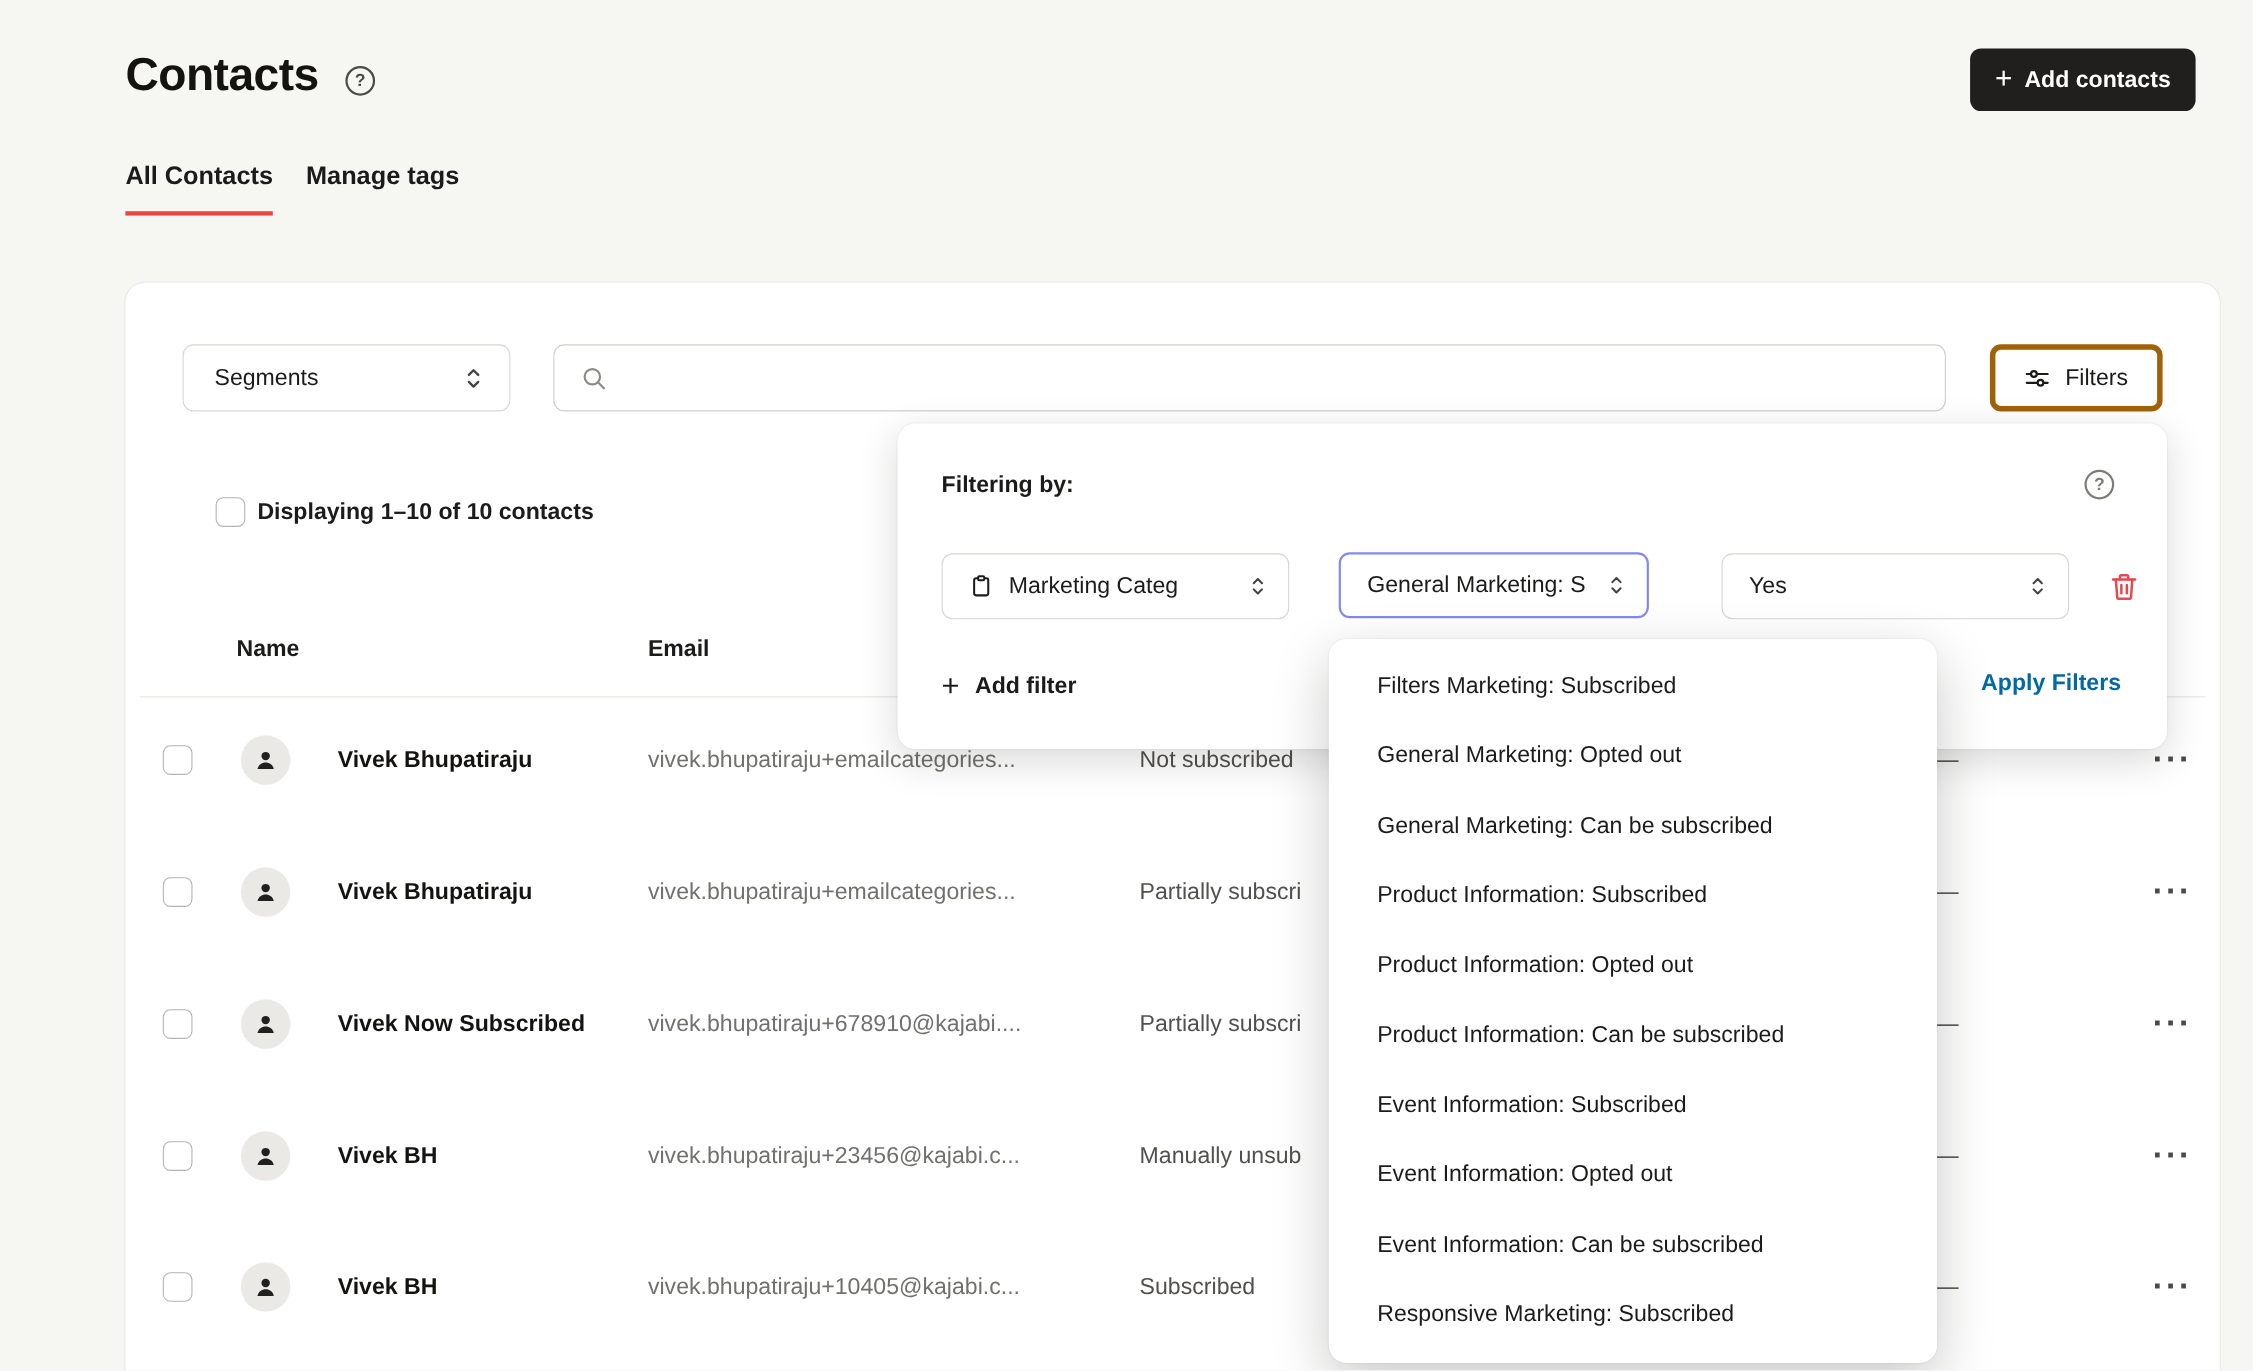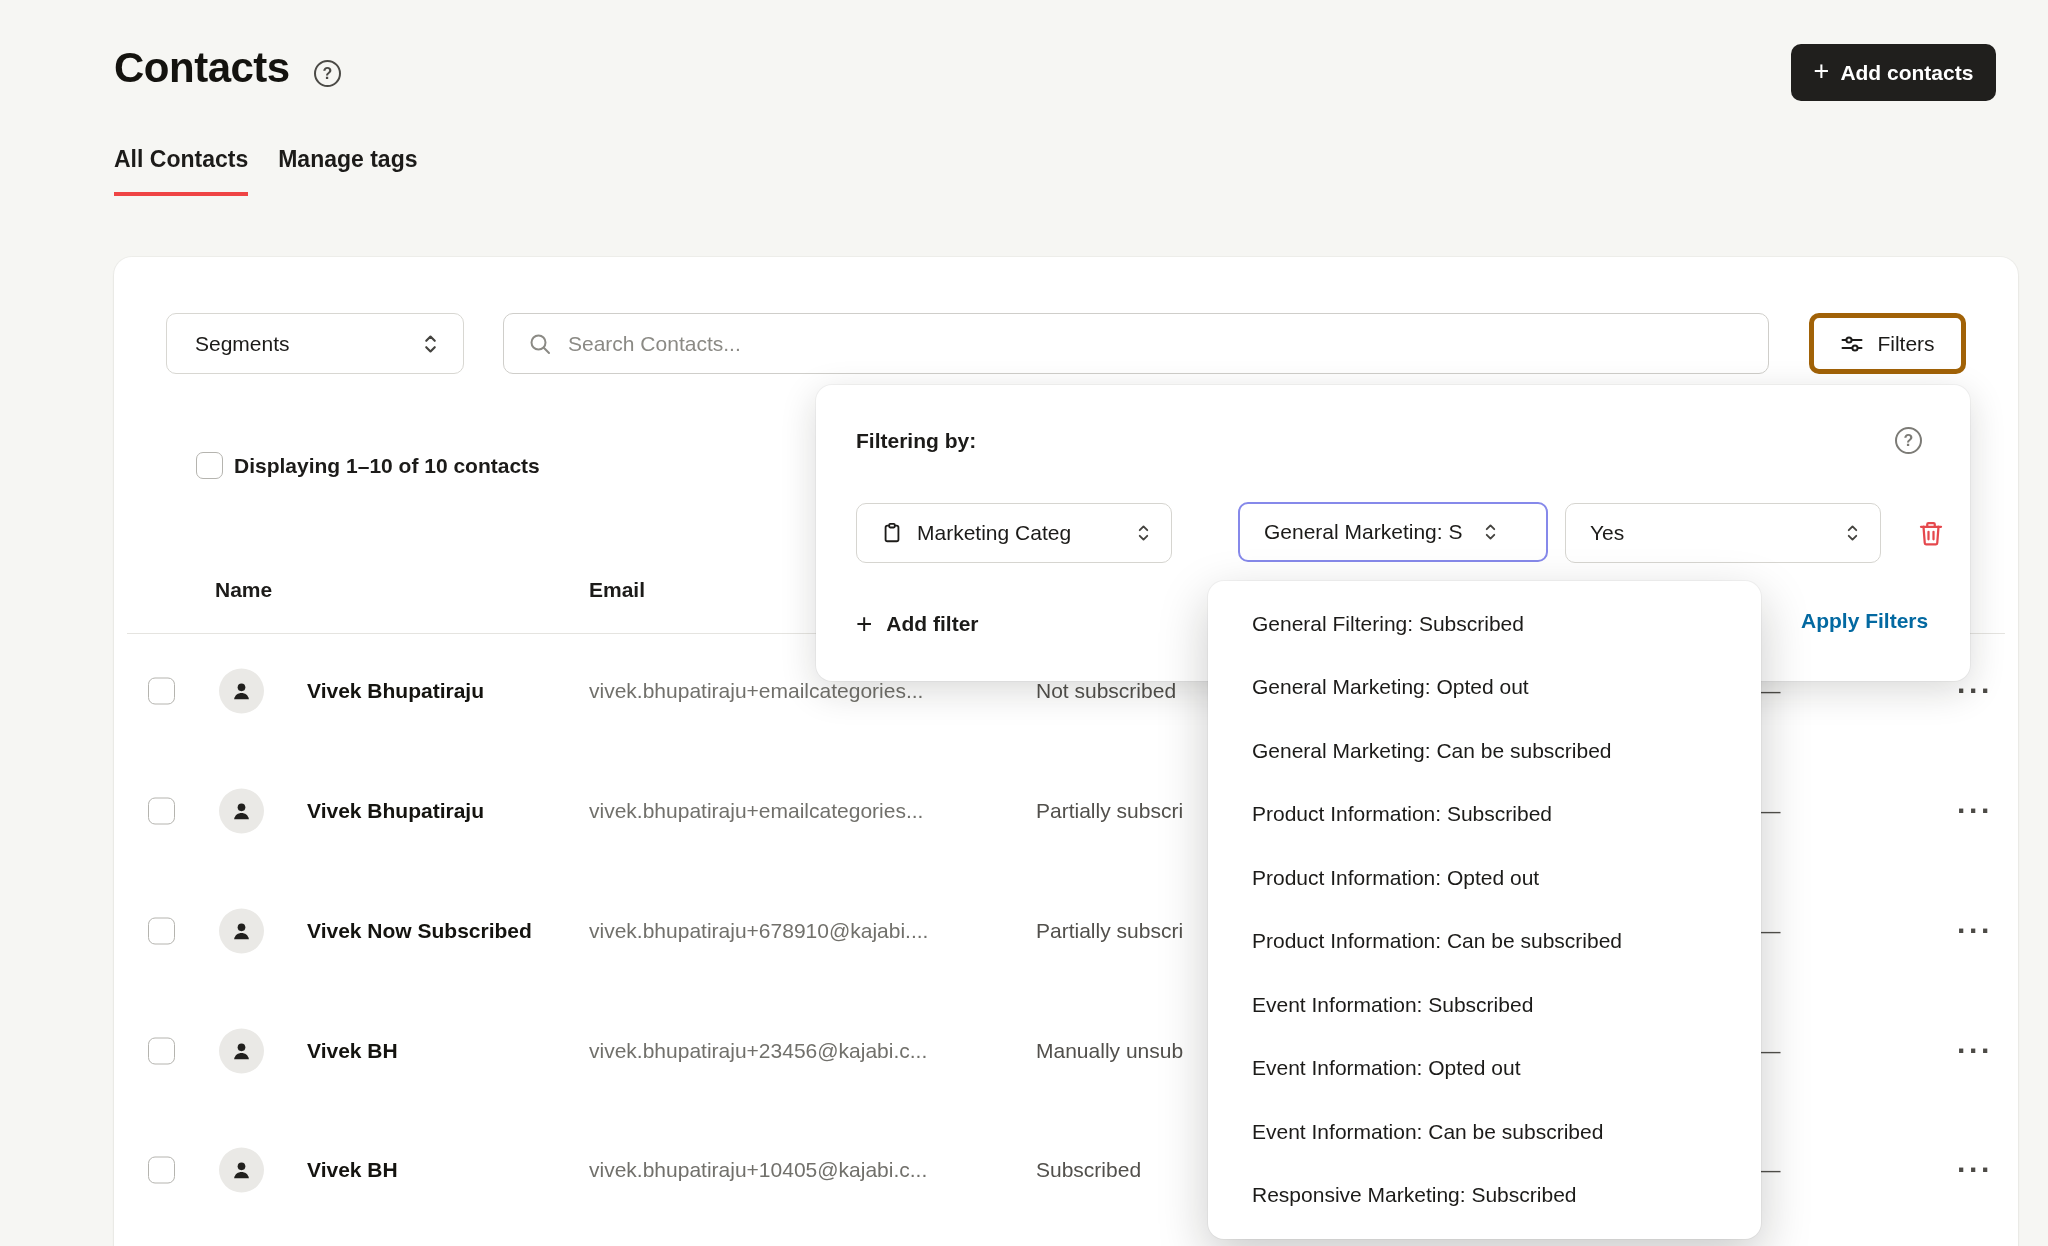--- a/index.html
+++ b/index.html
@@ -106,21 +106,21 @@
   .popover > * { position:absolute; }
   .filtering-title { left:40px; top:44px; font-size:21px; font-weight:700; }
   .popover-help { left:1079px; top:42px; border-color:#7c7b76; color:#7c7b76; }
   .select {
     height:60px; background:#fff; border:1px solid #d6d5d0; border-radius:10px;
     display:flex; align-items:center; gap:14px; padding:0 20px 0 24px;
     font-size:21px; color:#1c1b19; cursor:pointer; font-family:inherit;
   }
   .select .label { flex:1; white-space:nowrap; overflow:hidden; text-align:left; }
   .select-field { left:40px;  top:118px; width:316px; }
-  .select-category { left:422px; top:117px; width:310px; border:2px solid #8689ea; }
+  .select-category { left:401px; top:117px; width:282px; border:2px solid #8689ea; }
   .select-category .label { max-width:205px; }
   .select-condition { left:749px; top:118px; width:316px; }
   .trash-btn { left:1100px; top:132px; width:32px; height:32px; border:none; background:transparent; cursor:pointer; }
   .add-filter {
     left:40px; top:221px; height:36px; display:flex; align-items:center; gap:14px;
     font-size:21px; font-weight:600; color:#1c1b19; cursor:pointer; background:transparent; border:none;
     font-family:inherit;
   }
   .add-filter .plus { font-size:28px; font-weight:400; line-height:1; }
   .apply-filters {
@@ -171,21 +171,20 @@
     </span>
   </button>
 
   <div class="abs search-box">
     <span>
       <svg class="icon-svg" width="24" height="24" viewBox="0 0 24 24" fill="none" stroke="#8b8a85" stroke-width="2" stroke-linecap="round">
           <circle cx="10.5" cy="10.5" r="7"></circle>
           <line x1="15.8" y1="15.8" x2="21" y2="21"></line>
         </svg>
     </span>
-    <input type="text" placeholder="Search Contacts..." style="">
   </div>
 
   <button class="abs filters-btn">
     <span>
       <svg class="icon-svg" width="24" height="24" viewBox="0 0 24 24" fill="none" stroke="#1c1b19" stroke-width="2" stroke-linecap="round">
           <line x1="2.5" y1="8" x2="21.5" y2="8"></line>
           <circle cx="9" cy="8" r="2.6" fill="#fff"></circle>
           <line x1="2.5" y1="16" x2="21.5" y2="16"></line>
           <circle cx="15" cy="16" r="2.6" fill="#fff"></circle>
         </svg>
@@ -327,21 +326,21 @@
 
     <button class="add-filter">
       <span class="plus">+</span>
       <span>Add filter</span>
     </button>
 
     <button class="apply-filters">Apply Filters</button>
   </div>
 
   <div class="abs menu">
-    <div class="menu-item">General Filtering: Subscribed</div>
+    <div class="menu-item">Filters Marketing: Subscribed</div>
     <div class="menu-item">General Marketing: Opted out</div>
     <div class="menu-item">General Marketing: Can be subscribed</div>
     <div class="menu-item">Product Information: Subscribed</div>
     <div class="menu-item">Product Information: Opted out</div>
     <div class="menu-item">Product Information: Can be subscribed</div>
     <div class="menu-item">Event Information: Subscribed</div>
     <div class="menu-item">Event Information: Opted out</div>
     <div class="menu-item">Event Information: Can be subscribed</div>
     <div class="menu-item">Responsive Marketing: Subscribed</div>
   </div>

